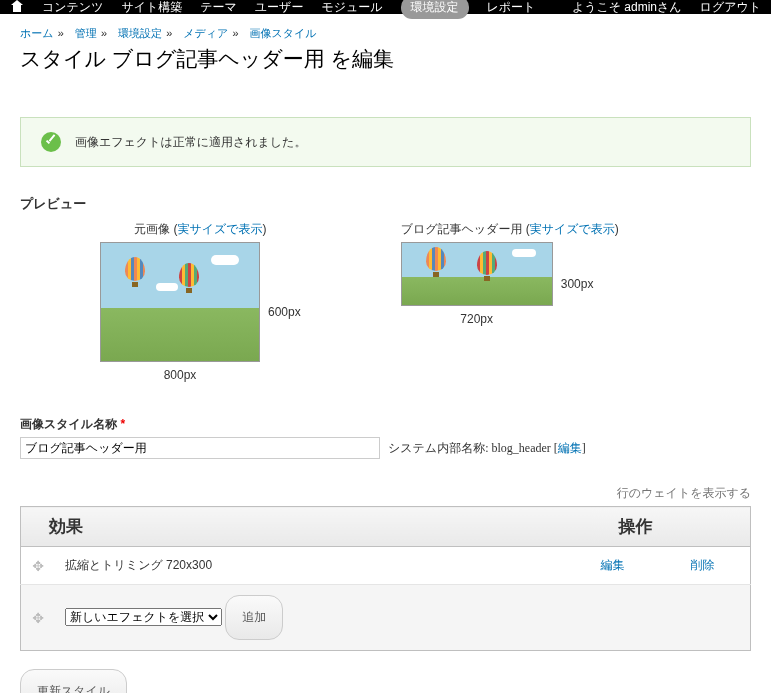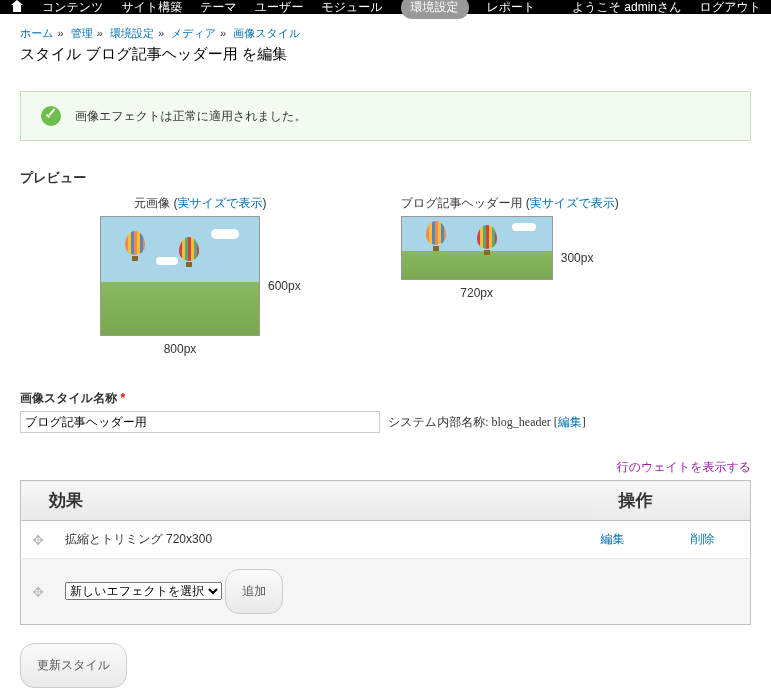--- a/index.html
+++ b/index.html
@@ -8,25 +8,25 @@
 .toolbar { background: #000; color: #fff; height: 14px; display: flex; align-items: center; padding: 0 10px; gap: 18px; font-size: 12px; }
 .toolbar a { color: #fff; text-decoration: none; cursor: pointer; }
 .toolbar .active { background: #999; padding: 3px 10px; border-radius: 11px; color: #fff; }
 .toolbar .spacer { flex: 1; }
 .home-icon { display: inline-block; width: 14px; height: 12px; position: relative; }
 .home-icon::before { content: ""; position: absolute; top: 0; left: 1px; width: 0; height: 0; border-left: 6px solid transparent; border-right: 6px solid transparent; border-bottom: 5px solid #fff; }
 .home-icon::after { content: ""; position: absolute; top: 5px; left: 3px; width: 8px; height: 7px; background: #fff; }
 
 .page { padding: 12px 20px 30px; max-width: 771px; }
 
-.breadcrumb { font-size: 11px; margin-bottom: 4px; }
+.breadcrumb { font-size: 11px; margin-bottom: 4px; font-family: Liberation Mono, monospace; }
 .breadcrumb a { color: #0071b3; text-decoration: none; }
 .breadcrumb .sep { color: #333; margin: 0 4px; }
 
-h1 { font-size: 15px; font-weight: normal; color: #000; margin-bottom: 27px; }
+h1 { font-size: 21px; font-weight: normal; color: #000; margin-bottom: 44px; }
 
 .message { background: #f3faef; border: 1px solid #c9e1bd; padding: 14px 20px; display: flex; align-items: center; gap: 14px; margin-bottom: 28px; }
 .check-icon { width: 20px; height: 20px; background: #6bbf4a; border-radius: 50%; position: relative; flex-shrink: 0; }
 .check-icon::after { content: ""; position: absolute; left: 5px; top: 9px; width: 4px; height: 2px; background: #fff; transform: rotate(45deg); }
 .check-icon::before { content: ""; position: absolute; left: 7px; top: 5px; width: 8px; height: 2px; background: #fff; transform: rotate(-50deg); }
 
 h2 { font-size: 13px; font-weight: bold; margin-bottom: 8px; }
 
 .previews { display: flex; gap: 100px; margin-bottom: 34px; padding-left: 80px; }
 .preview { }
@@ -47,21 +47,21 @@
 
 .form-item { margin-bottom: 26px; }
 .form-item label { font-weight: bold; display: block; margin-bottom: 4px; }
 .req { color: #e00; }
 .form-row { display: flex; align-items: center; gap: 8px; }
 input[type=text] { border: 1px solid #ccc; padding: 3px 4px; width: 360px; font-size: 12px; }
 .machine-name { font-size: 12px; font-family: Liberation Serif, serif; }
 .machine-name a { color: #0071b3; text-decoration: none; }
 
 .weights-link { text-align: right; margin-bottom: 4px; }
-.weights-link a { color: #a21caf; text-decoration: none; font-size: 12px; }
+.weights-link a { color: #737373; text-decoration: none; font-size: 12px; }
 
 table { width: 100%; border-collapse: collapse; border: 1px solid #bfbfbf; }
 th { background: linear-gradient(#f6f6f6,#e9e9e9); text-align: left; font-weight: bold; padding: 8px 28px; border-bottom: 1px solid #bfbfbf; font-size: 17px; }
 td { padding: 10px; vertical-align: middle; font-size: 12px; }
 tr.r td { background: #fff; }
 tr.r2 td { background: #f5f5f5; border-top: 1px solid #e5e5e5; }
 td a { color: #0071b3; text-decoration: none; }
 .drag { color: #bbb; cursor: move; font-size: 14px; display:inline-block; width:14px; text-align:center; }
 select { font-size: 12px; padding: 0; }
 .btn { background: linear-gradient(#fafafa,#e9e9e9); border: 1px solid #ccc; border-radius: 14px; padding: 13px 16px; font-size: 12px; cursor: pointer; color: #555; }

